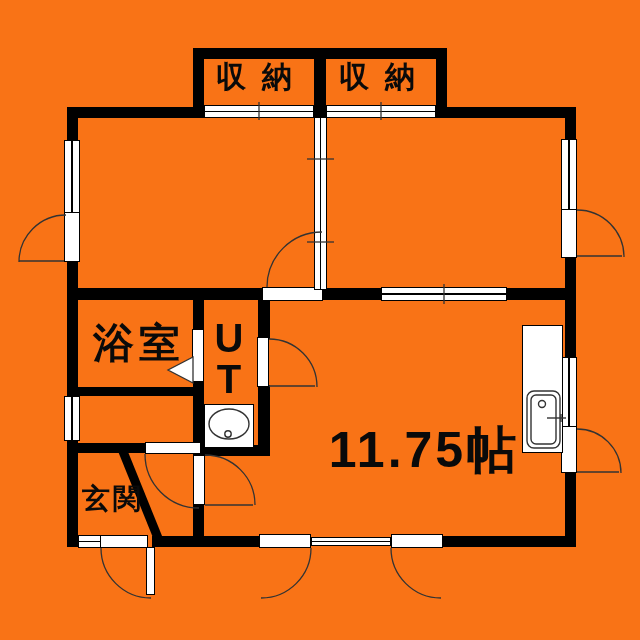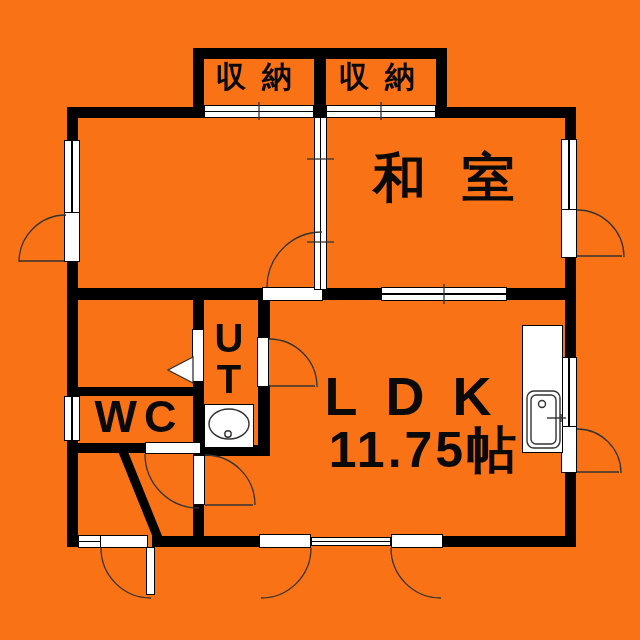--- a/index.html
+++ b/index.html
@@ -133,25 +133,24 @@
     <g fill="none" stroke="#333" stroke-width="1.4">
       <ellipse cx="229" cy="424" rx="20" ry="15"></ellipse>
       <circle cx="228" cy="434" r="3.2"></circle>
     </g>
   </svg>
 
   <div class="lbl" style="left:262px;top:77px;font-size:30px;letter-spacing:16px;">収納</div>
   <div class="lbl" style="left:385px;top:77px;font-size:30px;letter-spacing:16px;">収納</div>
 
 
-  <div class="lbl" style="left:462px;top:177px;font-size:53px;letter-spacing:36px;">和室</div>
 
+  <div class="lbl" style="left:139px;top:343px;font-size:41px;letter-spacing:5px;">浴室</div>
 
   <div class="lbl" style="left:229px;top:338px;font-size:40px;">U</div>
   <div class="lbl" style="left:229px;top:379px;font-size:40px;">T</div>
 
-  <div class="lbl" style="left:139px;top:416px;font-size:45px;letter-spacing:7px;">WC</div>
 
+  <div class="lbl" style="left:113px;top:499px;font-size:28px;letter-spacing:3px;">玄関</div>
 
-  <div class="lbl" style="left:422px;top:396px;font-size:54px;letter-spacing:28px;">LDK</div>
   <div class="lbl" style="left:424px;top:450px;font-size:50px;letter-spacing:3px;">11.75帖</div>
 
 </div>
 
 </body></html>

